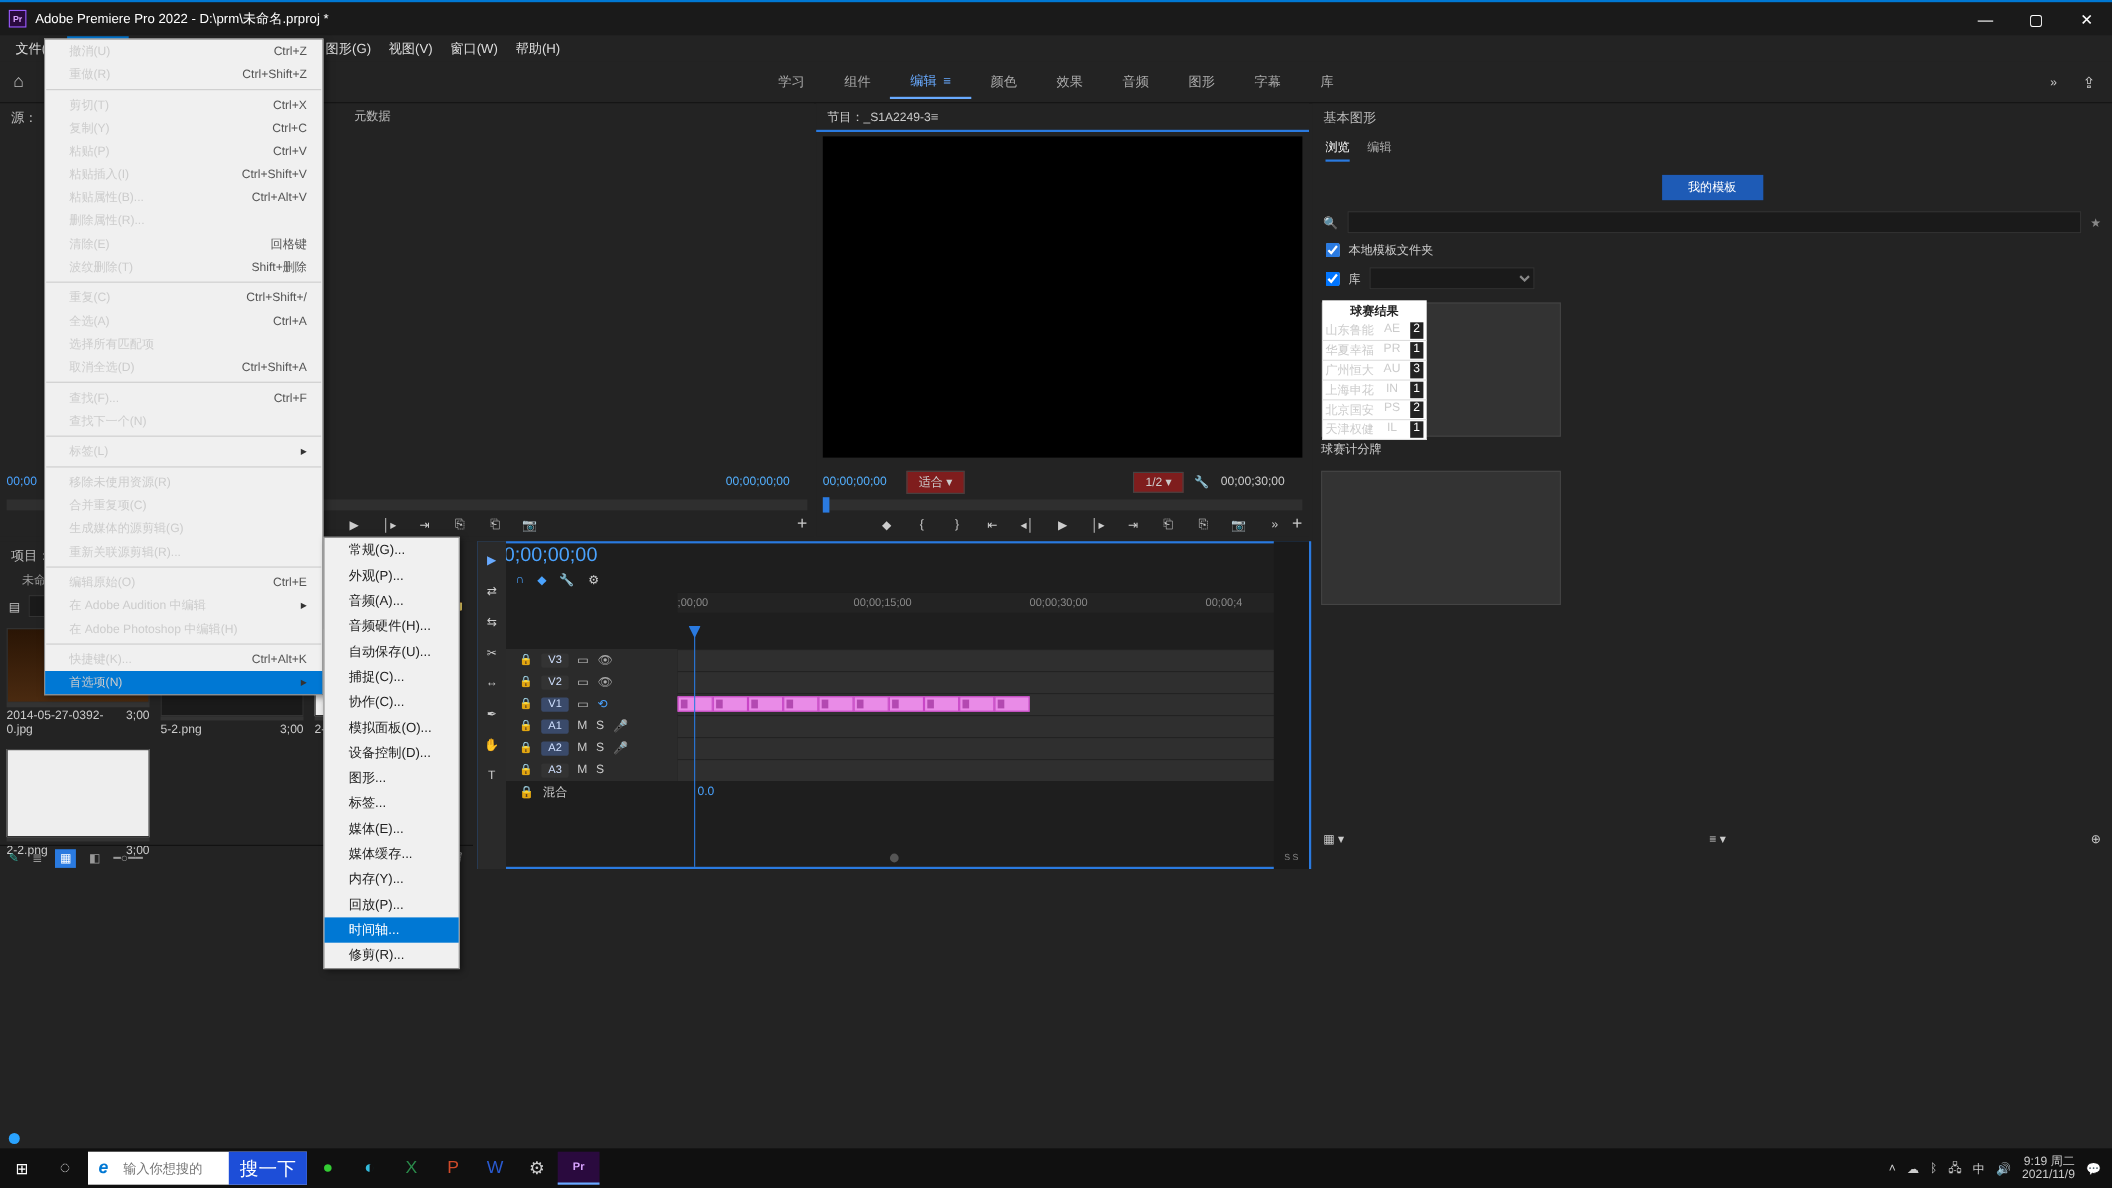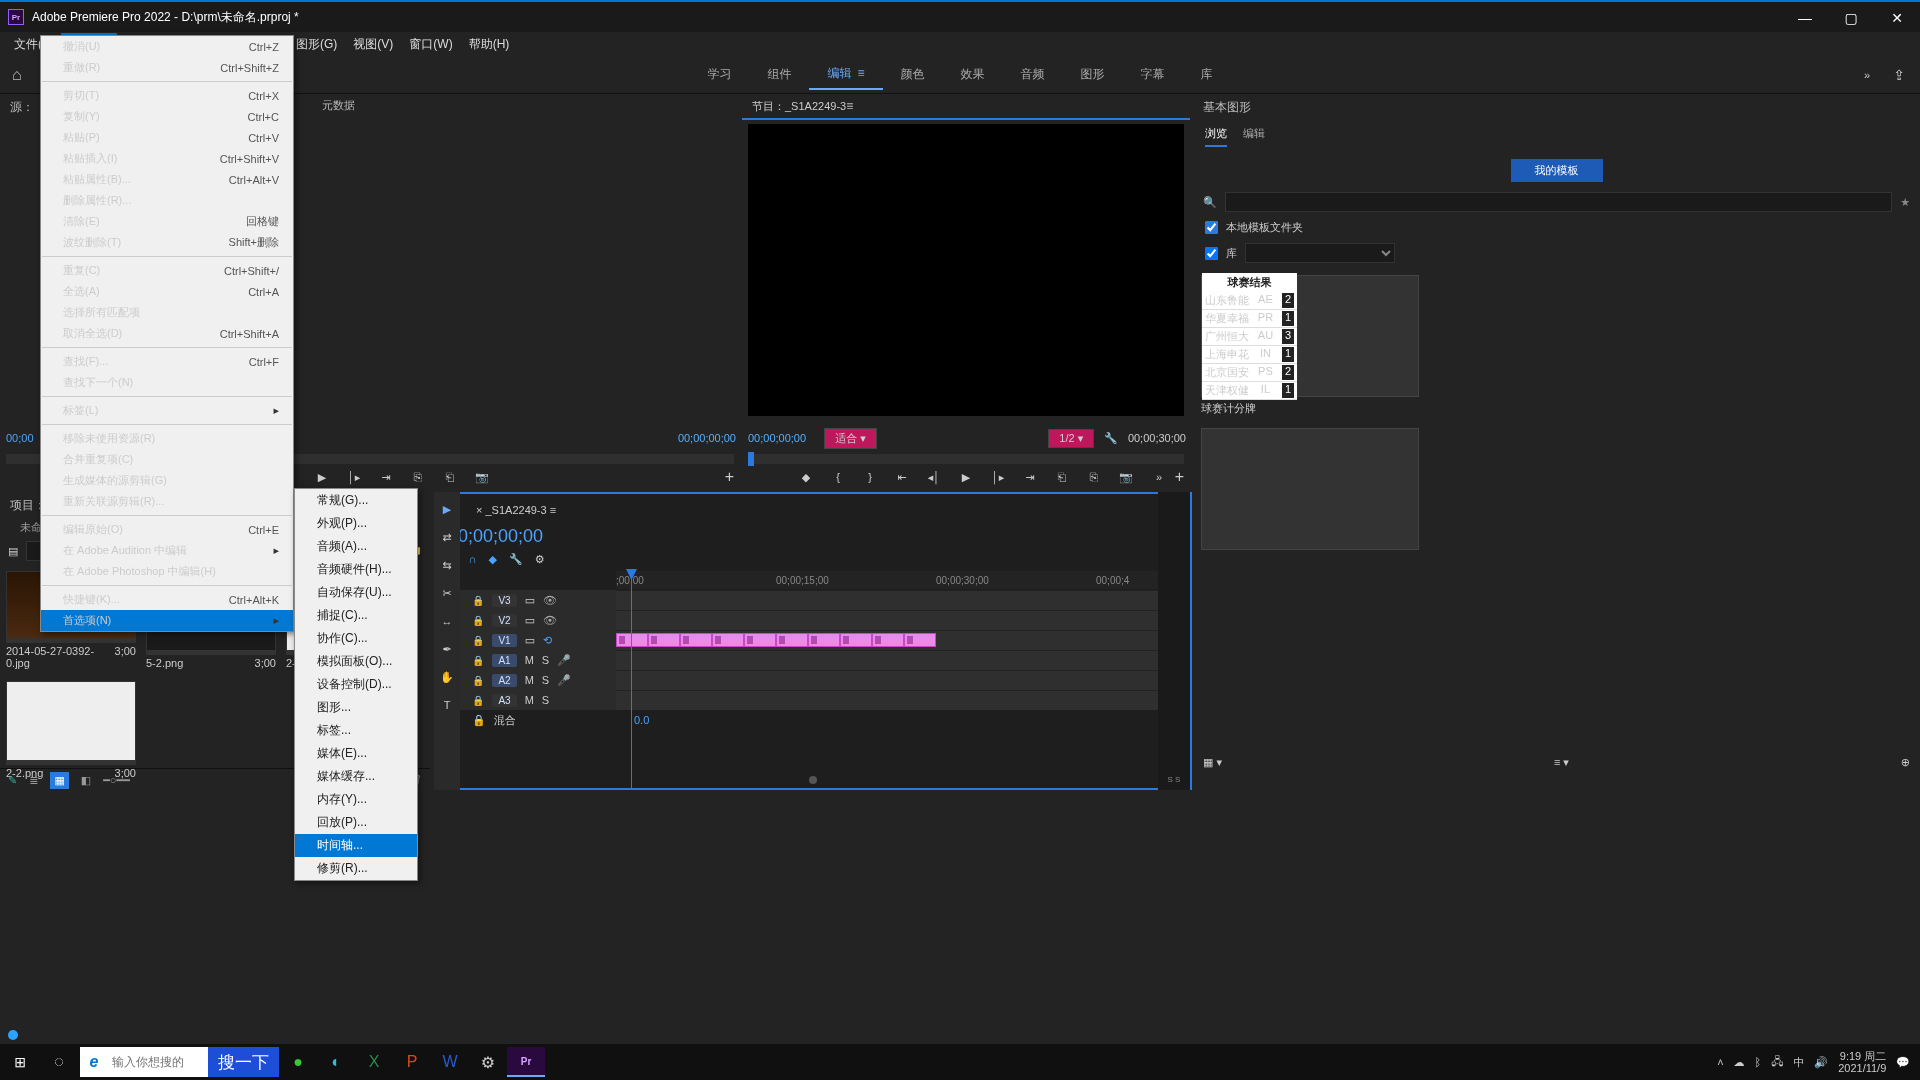--- a/index.html
+++ b/index.html
@@ -24,24 +24,24 @@
 .main{position:absolute;top:94px;left:0;right:0;bottom:36px}
 
 .panel{background:#232323;position:absolute}
 .panel-tab{height:26px;display:flex;align-items:center;padding:0 10px;font-size:12px;color:#bbb}
 .panel-tab.active{border-bottom:2px solid #2a7ae0}
 .source-panel{left:0;top:0;width:740px;height:394px}
 .program-panel{left:742px;top:0;width:448px;height:394px}
 .eg-panel{left:1193px;top:0;right:0;height:680px}
 
 .monitor{background:#000;position:absolute;left:6px;right:6px;top:30px;bottom:72px}
-.ctrl-bar{position:absolute;bottom:36px;left:6px;right:4px;height:28px;display:flex;align-items:center;gap:10px;color:#4aa3ff;font-size:12px}
+.ctrl-bar{position:absolute;bottom:36px;left:6px;right:22px;height:28px;display:flex;align-items:center;gap:10px;color:#4aa3ff;font-size:12px}
 .ctrl-bar.r{justify-content:flex-start}
 .ctrl-bar .tc{color:#53b0ff}
-.ctrl-bar .sel{background:#be185d;padding:2px 10px;border:1px solid #444;margin-left:8px}
+.ctrl-bar .sel{background:#7f1d1d;padding:2px 10px;border:1px solid #444;margin-left:8px}
 .ctrl-bar .wrench{color:#aaa}
 .ruler-scrub{position:absolute;bottom:24px;left:6px;right:6px;height:10px;background:#2f2f2f}
 .transport{position:absolute;bottom:0;left:6px;right:6px;height:22px;display:flex;align-items:center;justify-content:center;gap:14px;color:#ccc;font-size:12px}
 .transport .btn{width:18px;text-align:center}
 .transport .plus{position:absolute;right:0;color:#ccc;font-size:16px}
 
 .project-panel{left:0;top:398px;width:430px;height:300px}
 .search-row{display:flex;align-items:center;padding:4px 8px;gap:8px}
 .search-row input{flex:1;background:#1a1a1a;border:1px solid #333;height:20px;color:#ccc;padding:0 6px}
 .bins{display:flex;flex-wrap:wrap;padding:6px;gap:10px}
@@ -364,23 +364,20 @@
     <div class="tool">⇄</div>
     <div class="tool">⇆</div>
     <div class="tool">✂</div>
     <div class="tool">↔</div>
     <div class="tool">✒</div>
     <div class="tool">✋</div>
     <div class="tool">T</div>
   </div>
 
   <div class="panel timeline-panel">
-    <div class="tl-header">
-      <span style="margin-left:28px" class="seqname">× <span>_S1A2249-3</span> ≡</span>
-    </div>
     <div class="tl-tc">00;00;00;00</div>
     <div class="tl-toolbar">
       <span style="color:#4aa3ff">⊓</span>
       <span style="color:#4aa3ff">∩</span>
       <span style="color:#4aa3ff">◆</span>
       <span>🔧</span>
       <span>⚙</span>
     </div>
     <div class="tl-ruler">
       <span class="tick" style="left:0">;00;00</span>

